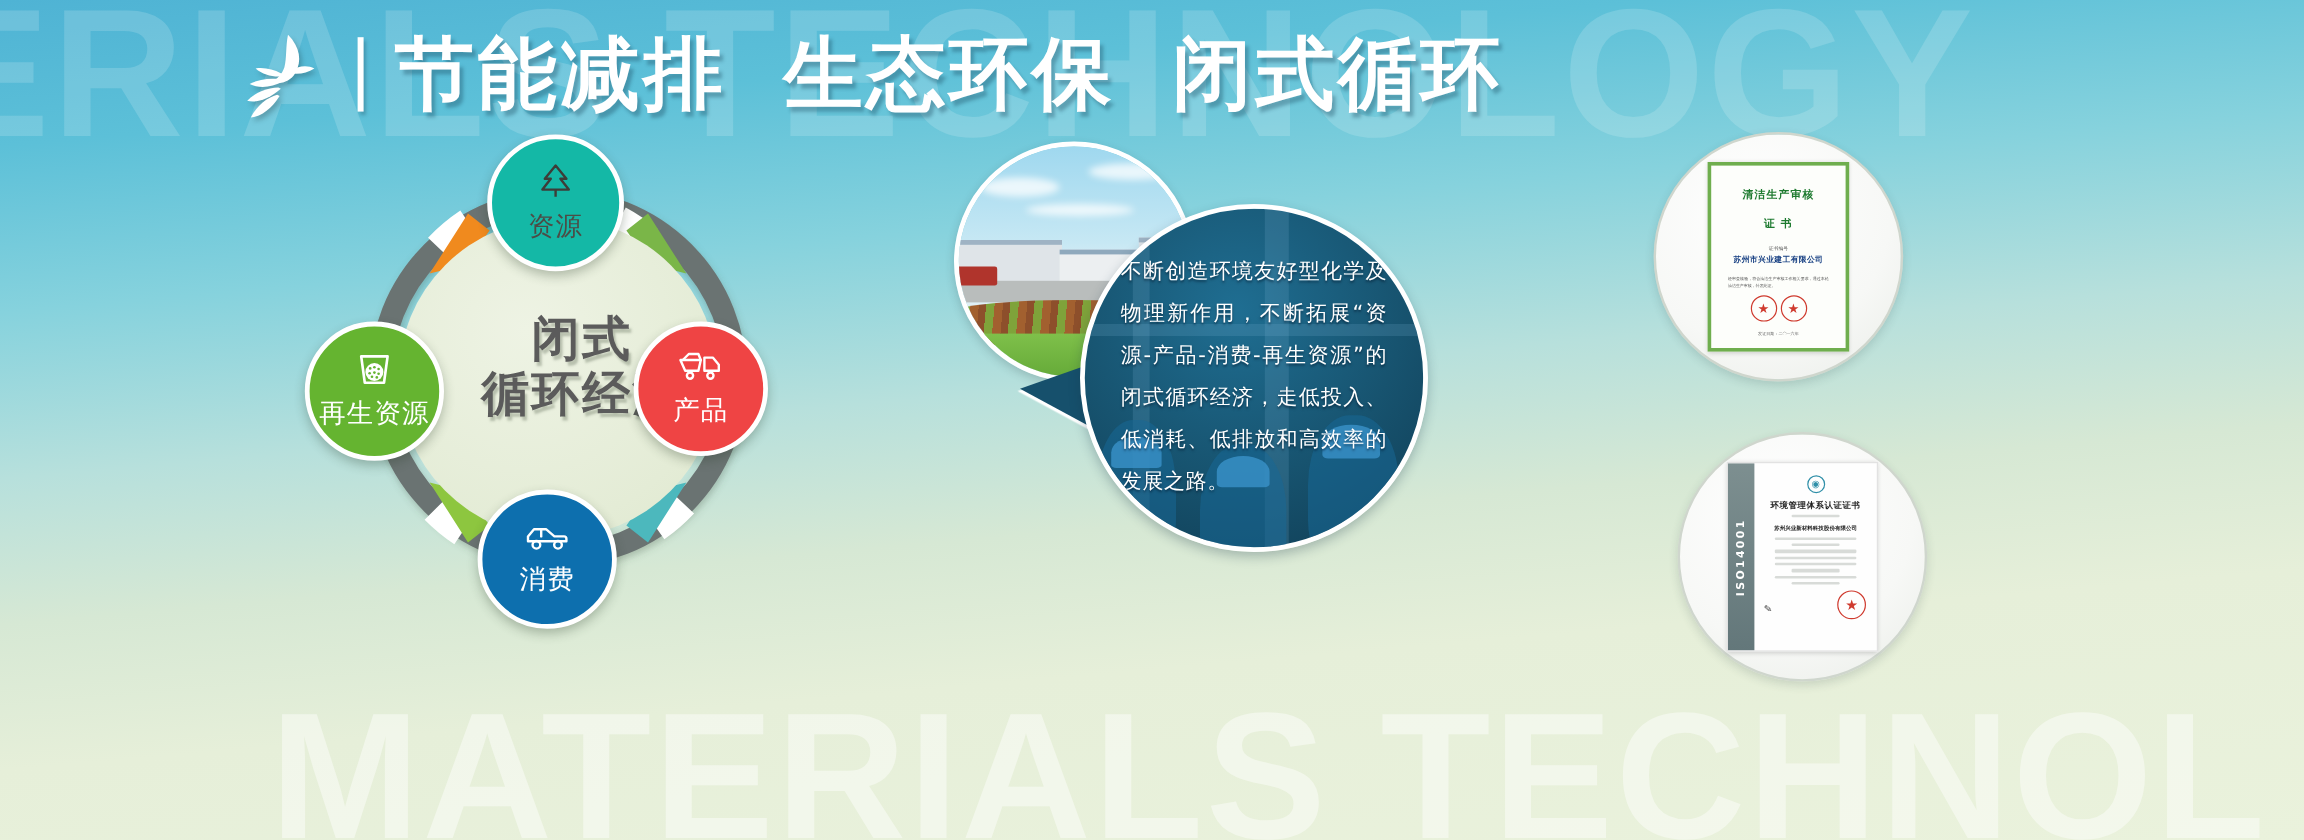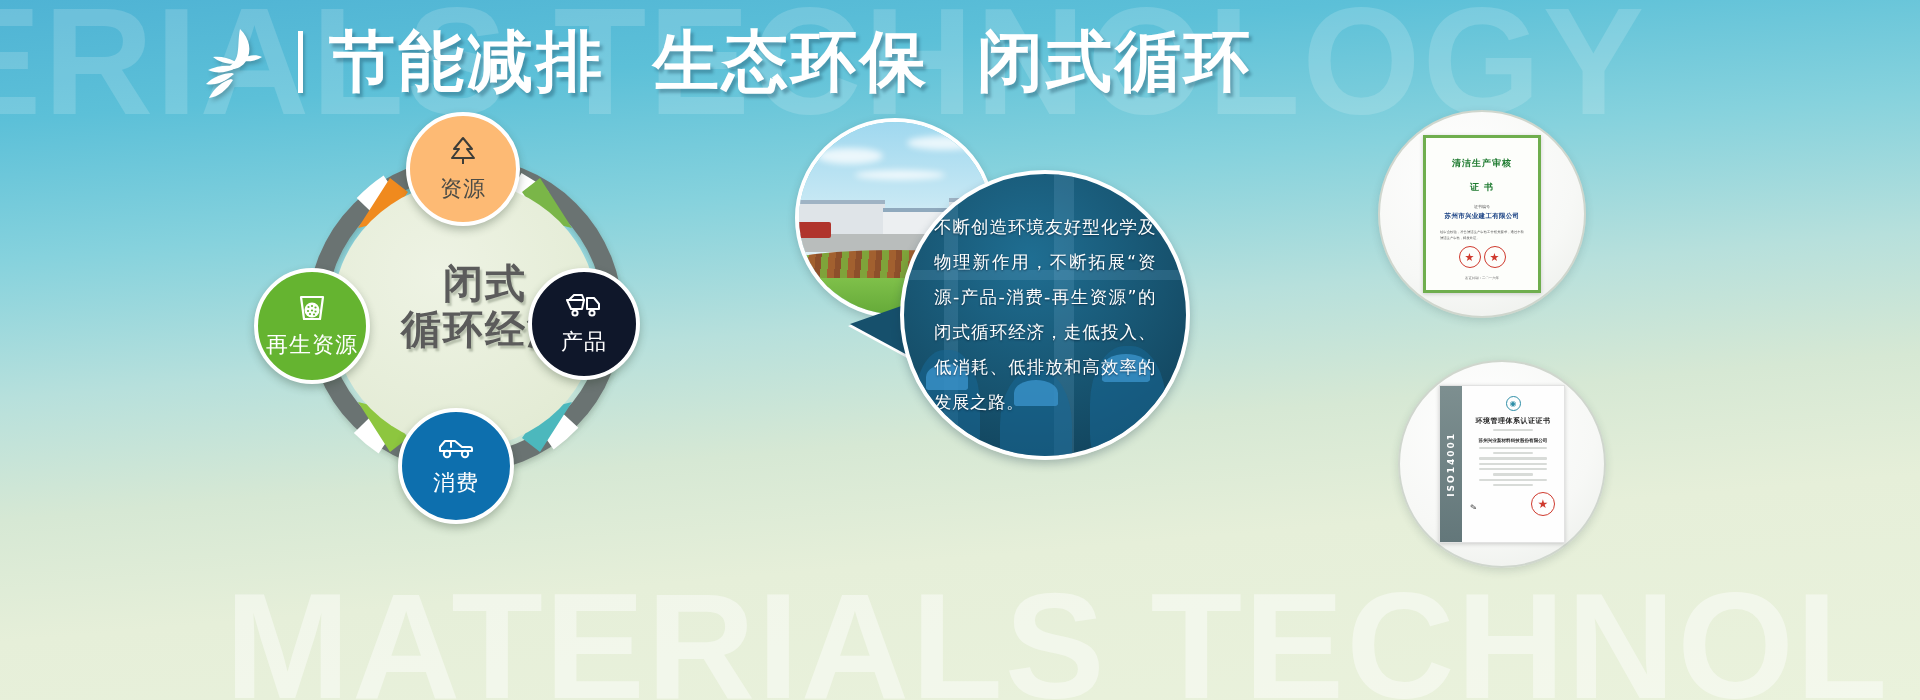--- a/index.html
+++ b/index.html
@@ -70,23 +70,23 @@
 
   .node {
     position:absolute; border-radius:50%;
     display:flex; flex-direction:column; align-items:center; justify-content:center;
     border:4px solid #ffffff;
     box-shadow:0 4px 9px rgba(40,60,40,.30);
   }
   .node .glyph { margin-bottom:3px; }
   .node .lbl { font-size:22px; letter-spacing:1px; font-weight:500; }
 
-  .node-resource { width:114px; height:114px; left:136px; top:-8px; background:#fdba74; }
+  .node-resource { width:114px; height:114px; left:136px; top:-8px; background:#14b8a6; }
   .node-resource .lbl { color:#4c4c46; }
-  .node-product  { width:112px; height:112px; left:258px; top:148px; background:#0f172a;align-items:center; }
+  .node-product  { width:112px; height:112px; left:258px; top:148px; background:#ef4444;align-items:center; }
   .node-product .lbl { color:#ffffff; }
   .node-consume  { width:116px; height:116px; left:128px; top:288px; background:#0d6fae; }
   .node-consume .lbl { color:#ffffff; }
   .node-recycle  { width:116px; height:116px; left:-16px; top:148px; background:#65b430; }
   .node-recycle .lbl { color:#ffffff; }
 
   
   .photo-circle {
     position:absolute; left:795px; top:118px; width:200px; height:200px; border-radius:50%;
     border:4px solid #ffffff; overflow:hidden; z-index:22;

